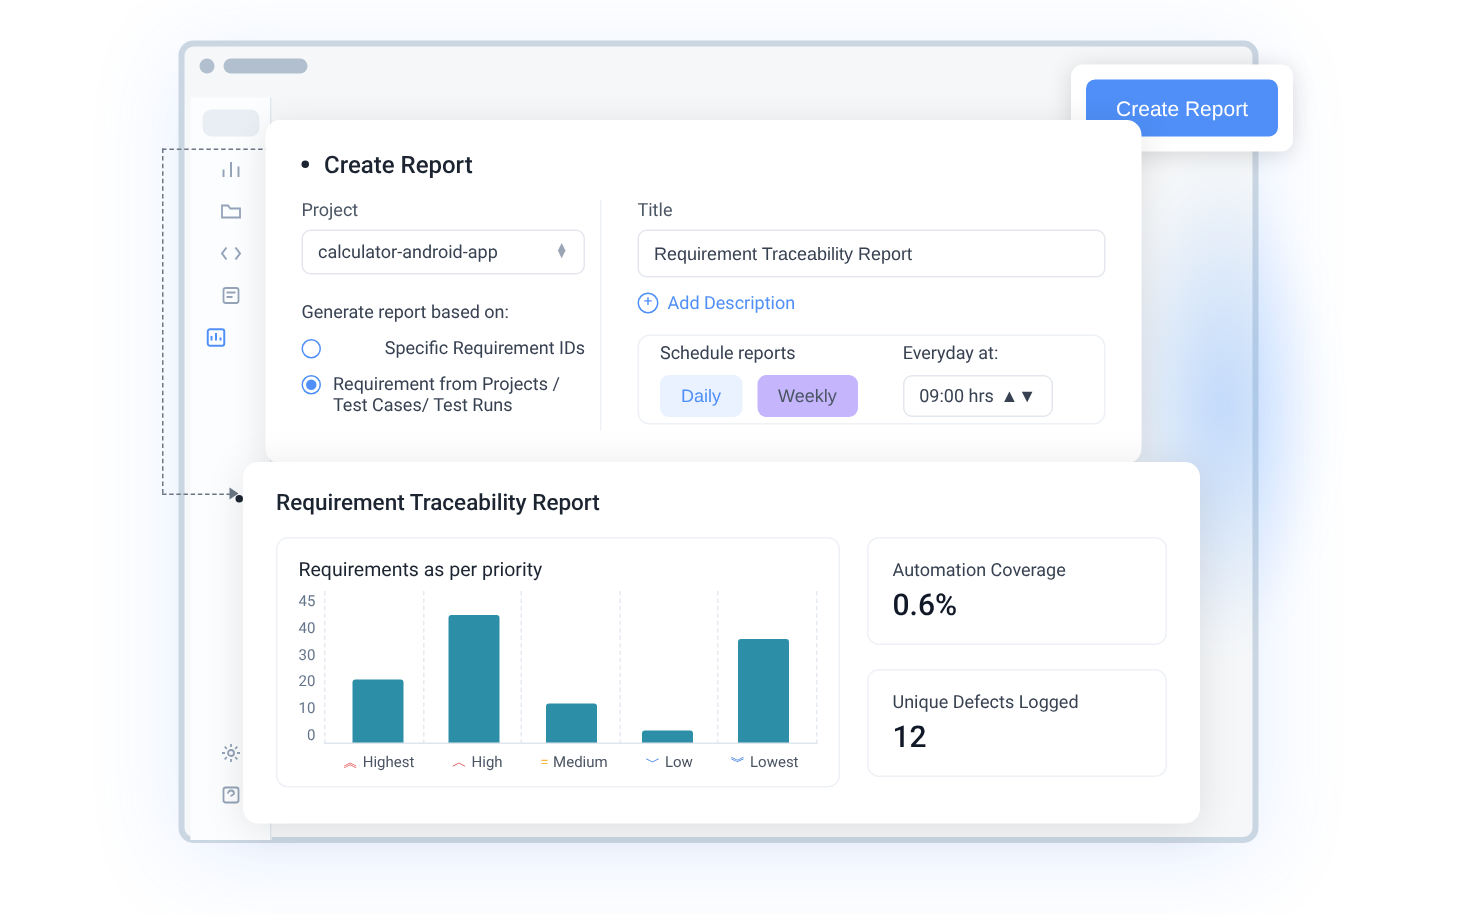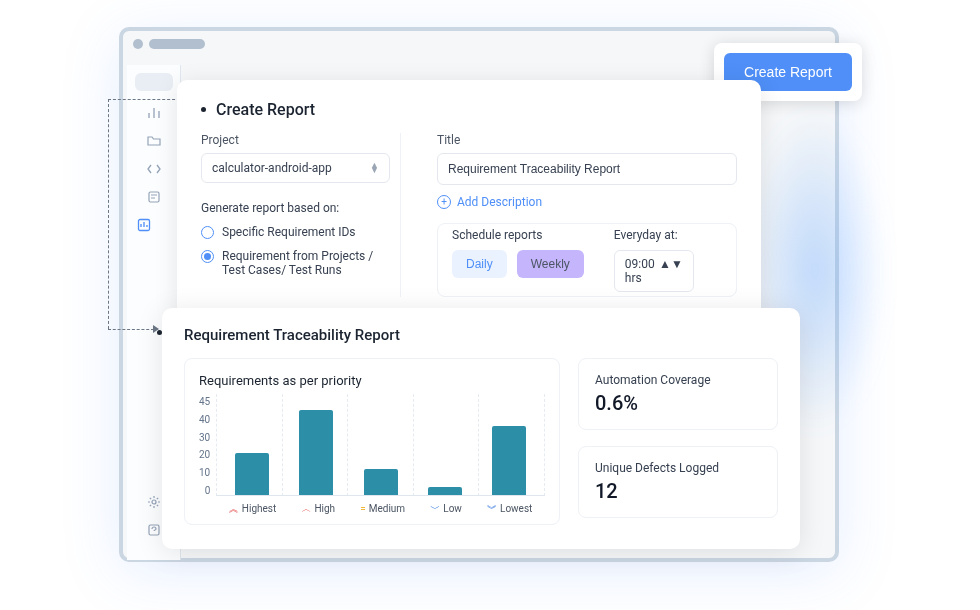--- a/index.html
+++ b/index.html
@@ -21,39 +21,39 @@
 
   
   .create-btn-card { position: absolute; right: 118px; top: 43px; background: #fff; border-radius: 8px; padding: 10px; box-shadow: 0 2px 16px rgba(0,0,0,0.14); }
   .create-btn { background: #4f8ff7; color: #fff; border: none; border-radius: 6px; padding: 11px 20px; font-size: 14px; font-weight: 500; cursor: pointer; }
 
   
   .create-panel { position: absolute; left: 177px; top: 80px; width: 584px; background: #fff; border-radius: 10px; box-shadow: 0 4px 24px rgba(0,0,0,0.10); padding: 20px 24px 22px; }
   .create-panel-head { display:flex; align-items:center; gap:10px; margin-bottom: 14px;}
   .create-panel-head .dot { width:5px; height:5px; border-radius:50%; background:#1b2430; }
   .create-panel-head h2 { font-size: 16px; font-weight: 500; color:#1b2430; }
-  .create-grid { display: flex; gap: 36px; }
+  .create-grid { display: flex; gap: 24px; }
   .col-left { width: 200px; border-right: 1px solid #eef1f5; padding-right: 10px; }
   .col-right { flex: 1; }
   .field-label { font-size: 12px; color: #4b5563; margin-bottom: 6px; display:block; }
   .select { display:flex; justify-content:space-between; align-items:center; border:1px solid #e4e8ee; border-radius:6px; padding: 7px 10px; font-size: 12px; color:#374151; background:#fff; cursor:pointer; }
   .select .updown { color:#9aa6b5; display:flex; flex-direction:column; line-height:5px; font-size:9px;}
   .gen-label { font-size: 12px; color:#374151; margin: 18px 0 10px; }
-  .radio-row { display:flex; align-items:flex-start; gap:8px; font-size:12px; color:#374151; margin-bottom:10px; cursor:pointer;}
+  .radio-row { display:flex; align-items:flex-start; gap:8px; font-size:12px; color:#374151; margin-bottom:10px; cursor:pointer;justify-content:space-between;}
   .radio-circle { width:13px; height:13px; border:1.5px solid #4f8ff7; border-radius:50%; flex-shrink:0; margin-top:1px; display:flex; align-items:center; justify-content:center;}
   .radio-circle.selected::after { content:""; width:7px; height:7px; border-radius:50%; background:#4f8ff7; }
   .text-input { width:100%; border:1px solid #e4e8ee; border-radius:6px; padding: 8px 10px; font-size:12px; color:#374151; }
   .add-desc { margin-top:10px; color:#4f8ff7; font-size:12px; display:flex; align-items:center; gap:6px; cursor:pointer;}
   .plus-circ { width:14px; height:14px; border:1.3px solid #4f8ff7; border-radius:50%; display:flex; align-items:center; justify-content:center; font-size:10px; line-height:1;}
   .schedule-box { border:1px solid #eef1f5; border-radius:8px; padding: 4px 14px; margin-top: 14px; display:flex; gap: 30px; align-items:flex-start;}
   .sched-col .sched-label { font-size:12px; color:#374151; margin-bottom:8px; }
   .seg { display:flex; gap:10px; }
   .seg-btn { border:none; background:#c4b5fd; color:#4b5563; padding:7px 14px; border-radius:6px; font-size:12px; cursor:pointer;}
   .seg-btn.active { background:#eaf2ff; color:#4f8ff7; }
-  .time-select { display:flex; justify-content:space-between; border:1px solid #e4e8ee; border-radius:6px; padding: 6px 10px; font-size:12px; color:#374151; width:80px; cursor:pointer;}
+  .time-select { display:flex; justify-content:space-between; align-items:center; border:1px solid #e4e8ee; border-radius:6px; padding: 6px 10px; font-size:12px; color:#374151; width:100px; cursor:pointer;}
 
   
   .report-panel { position:absolute; left:162px; top:308px; width:638px; background:#fff; border-radius:10px; box-shadow:0 4px 28px rgba(0,0,0,0.10); padding: 18px 22px 24px;}
   .report-panel h3 { font-size:15px; font-weight:500; color:#1b2430; margin-bottom:14px;}
   .report-arrow-dot { position:absolute; left:-5px; top:22px; width:5px; height:5px; border-radius:50%; background:#1b2430;}
   .report-grid { display:flex; gap:18px;justify-content:center; }
   .chart-card { flex:1; border:1px solid #eef1f5; border-radius:8px; padding:14px 14px 10px;}
   .chart-title { font-size:13px; color:#1b2430; margin-bottom:6px;}
   .chart-area { display:flex; height:120px; }
   .y-axis { display:flex; flex-direction:column; justify-content:space-between; align-items:flex-end; font-size:10px; color:#64748b; padding:2px 6px 18px 0; height:100%;}

